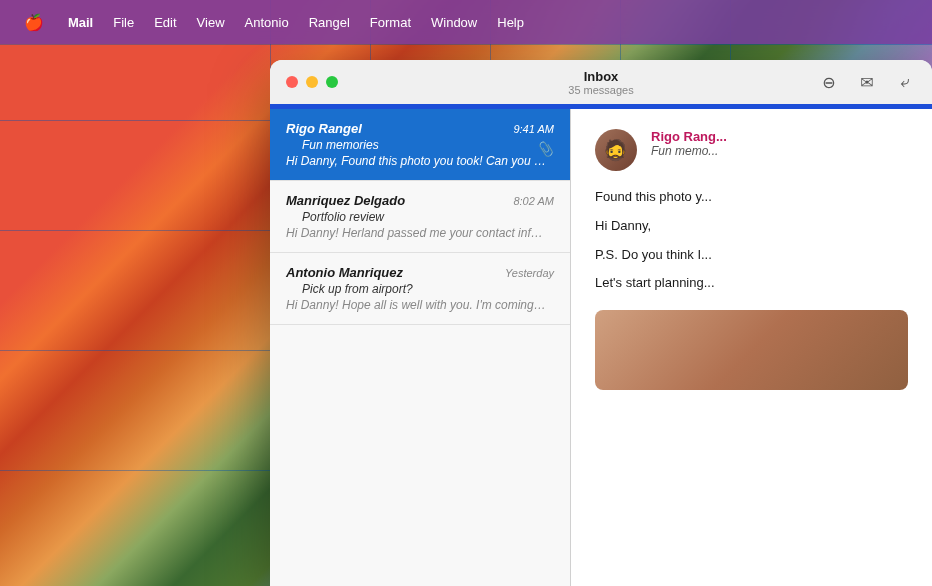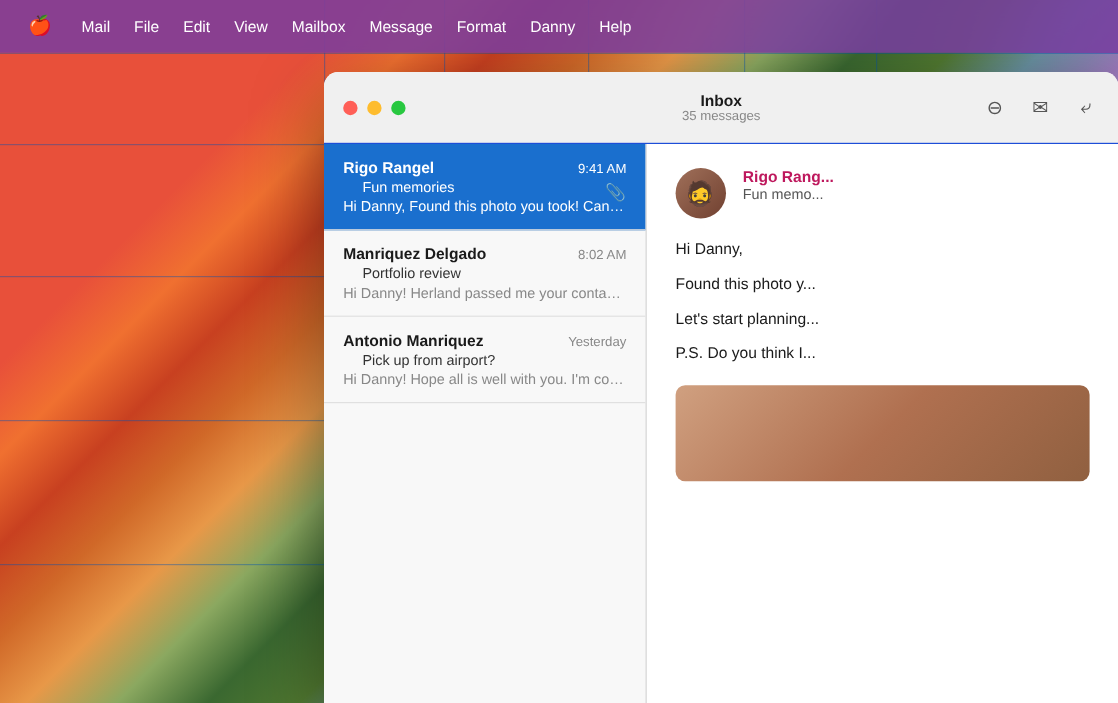--- a/index.html
+++ b/index.html
@@ -74,21 +74,21 @@
       padding: 4px 8px;
       border-radius: 4px;
       cursor: pointer;
       white-space: nowrap;
     }
     .menubar-item.apple {
       font-size: 16px;
       margin-right: 4px;
     }
     .menubar-item.app-name {
-      font-weight: 400;
+      font-weight: 700;
       text-align: center;
     }
 
     
     .mail-window {
       position: absolute;
       top: 60px;
       left: 270px;
       right: 0;
       bottom: 0;
@@ -96,25 +96,25 @@
       border-radius: 12px 12px 0 0;
       box-shadow: 0 20px 60px rgba(0,0,0,0.4);
       overflow: hidden;
       display: flex;
       flex-direction: column;
     }
 
     
     .title-bar {
       background: #f0f0f0;
-      height: 60px;
+      height: 49px;
       display: flex;
       align-items: center;
       padding: 0 16px;
-      border-bottom: 1px solid #1d4ed8;
+      border-bottom: 5px solid #1d4ed8;
       position: relative;
       flex-shrink: 0;
     }
     .traffic-lights {
       display: flex;
       gap: 8px;
       align-items: center;
       margin-right: 16px;
     }
     .traffic-light {
@@ -162,26 +162,27 @@
 
     
     .content-area {
       display: flex;
       flex: 1;
       overflow: hidden;
     }
 
     
     .message-list {
-      width: 269px;
+      width: 301px;
       flex-shrink: 0;
       background: #f8f8f8;
       border-right: 1px solid #d0d0d0;
       overflow-y: auto;
       overflow-x: hidden;
+      font-style: italic;
     }
 
     .message-item {
       padding: 12px 16px;
       border-bottom: 1px solid #e0e0e0;
       cursor: pointer;
       position: relative;
     }
     .message-item.selected {
       background: #1a6fce;
@@ -274,20 +275,21 @@
       flex: 1;
     }
     .detail-sender-name {
       font-size: 13px;
       font-weight: 700;
       color: #be185d;
     }
     .detail-subject {
       font-size: 12px;
       color: #555;
+      font-style: italic;
     }
     .detail-to {
       font-size: 12px;
       color: #888;
     }
 
     .detail-body {
       font-size: 13px;
       color: #1a1a1a;
       line-height: 1.6;
@@ -321,24 +323,24 @@
     <div class="grid-line-v" style="left: 620px;"></div>
     <div class="grid-line-v" style="left: 730px;"></div>
   </div>
 
 <div class="menubar">
   <div class="menubar-item apple">🍎</div>
   <div class="menubar-item app-name">Mail</div>
   <div class="menubar-item">File</div>
   <div class="menubar-item">Edit</div>
   <div class="menubar-item">View</div>
-  <div class="menubar-item">Mailbox</div>
-  <div class="menubar-item">Message</div>
+  <div class="menubar-item">Antonio</div>
+  <div class="menubar-item">Rangel</div>
   <div class="menubar-item">Format</div>
-  <div class="menubar-item">Danny</div>
+  <div class="menubar-item">Window</div>
   <div class="menubar-item">Help</div>
 </div>
 
 <div class="mail-window">
 
   <div class="title-bar">
     <div class="traffic-lights">
       <div class="traffic-light red"></div>
       <div class="traffic-light yellow"></div>
       <div class="traffic-light green"></div>
@@ -392,21 +394,21 @@
         <div class="avatar">
           <span>🧔</span>
         </div>
         <div class="detail-sender-info">
           <div class="detail-sender-name">Rigo Rang...</div>
           <div class="detail-subject">Fun memo...</div>
         </div>
       </div>
       <div class="detail-body" id="detail-body">
 
-      <p>Hi Danny,</p>
-          <p>Found this photo y...</p>
+      <p>Found this photo y...</p>
+          <p>Hi Danny,</p>
+          <p>P.S. Do you think I...</p>
           <p>Let's start planning...</p>
-          <p>P.S. Do you think I...</p>
         </div>
       <div class="detail-photo"></div>
     </div>
   </div>
 </div>
 
 </body></html>

